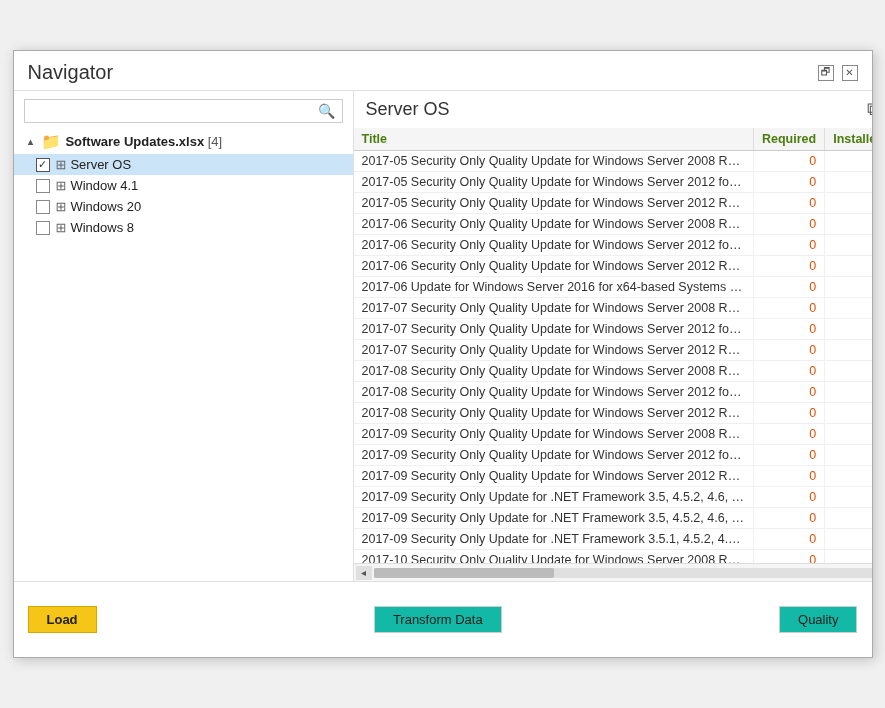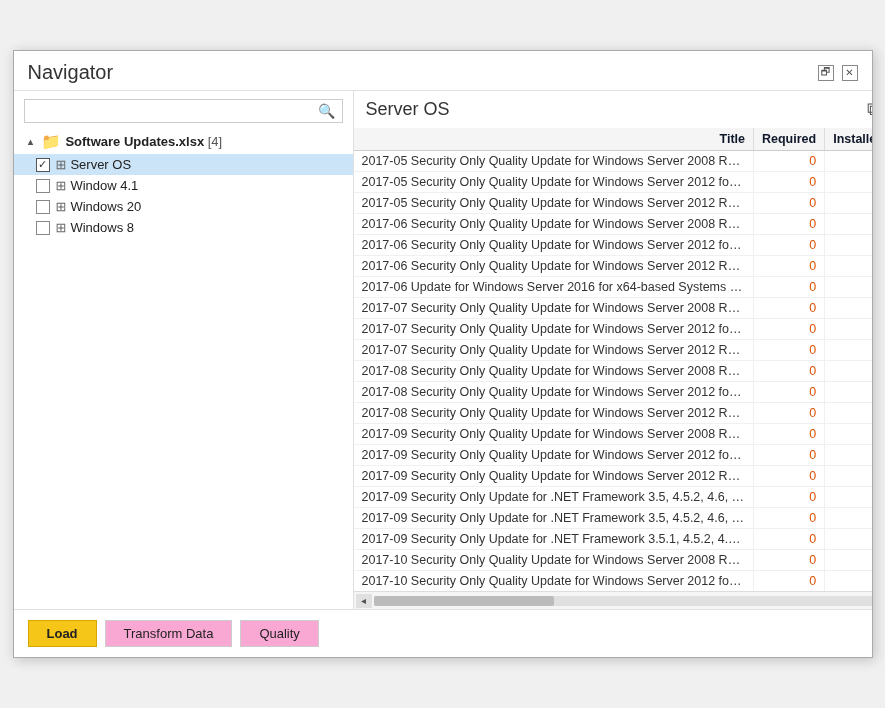--- a/index.html
+++ b/index.html
@@ -209,23 +209,23 @@
     .data-table {
       width: 100%;
       border-collapse: collapse;
       font-size: 12.5px;
     }
     .data-table thead th {
       background: #f5f5f5;
       border-bottom: 1px solid #ccc;
       border-right: 1px solid #ddd;
       padding: 4px 8px;
-      text-align: right;
+      text-align: left;
       font-weight: 600;
-      color: #0f172a;
+      color: #4d7c0f;
       white-space: nowrap;
     }
     .data-table thead th:last-child {
       border-right: none;
     }
     .data-table tbody tr {
       border-bottom: 1px solid #f0f0f0;
     }
     .data-table tbody td {
       padding: 3px 8px;
@@ -281,32 +281,32 @@
       top: 0;
       width: 180px;
       height: 10px;
       background: #bbb;
       border-radius: 2px;
     }
 
     
     .footer {
       border-top: 1px solid #e0e0e0;
-      padding: 10px 14px;
-      display: flex;
-      justify-content: flex-start;
+      padding: 24px 14px;
+      display: flex;
+      justify-content: space-between;
       gap: 8px;
       background: #fff;
     }
     .footer-btn {
       padding: 5px 18px;
       font-size: 13px;
       border: 1px solid #ccc;
       cursor: pointer;
-      background: #f9a8d4;
+      background: #14b8a6;
       color: #222;
     }
     .footer-btn.primary {
       background: #f5c518;
       border-color: #d4a800;
       font-weight: 600;
     }
   </style>
 </head>
 <body>

